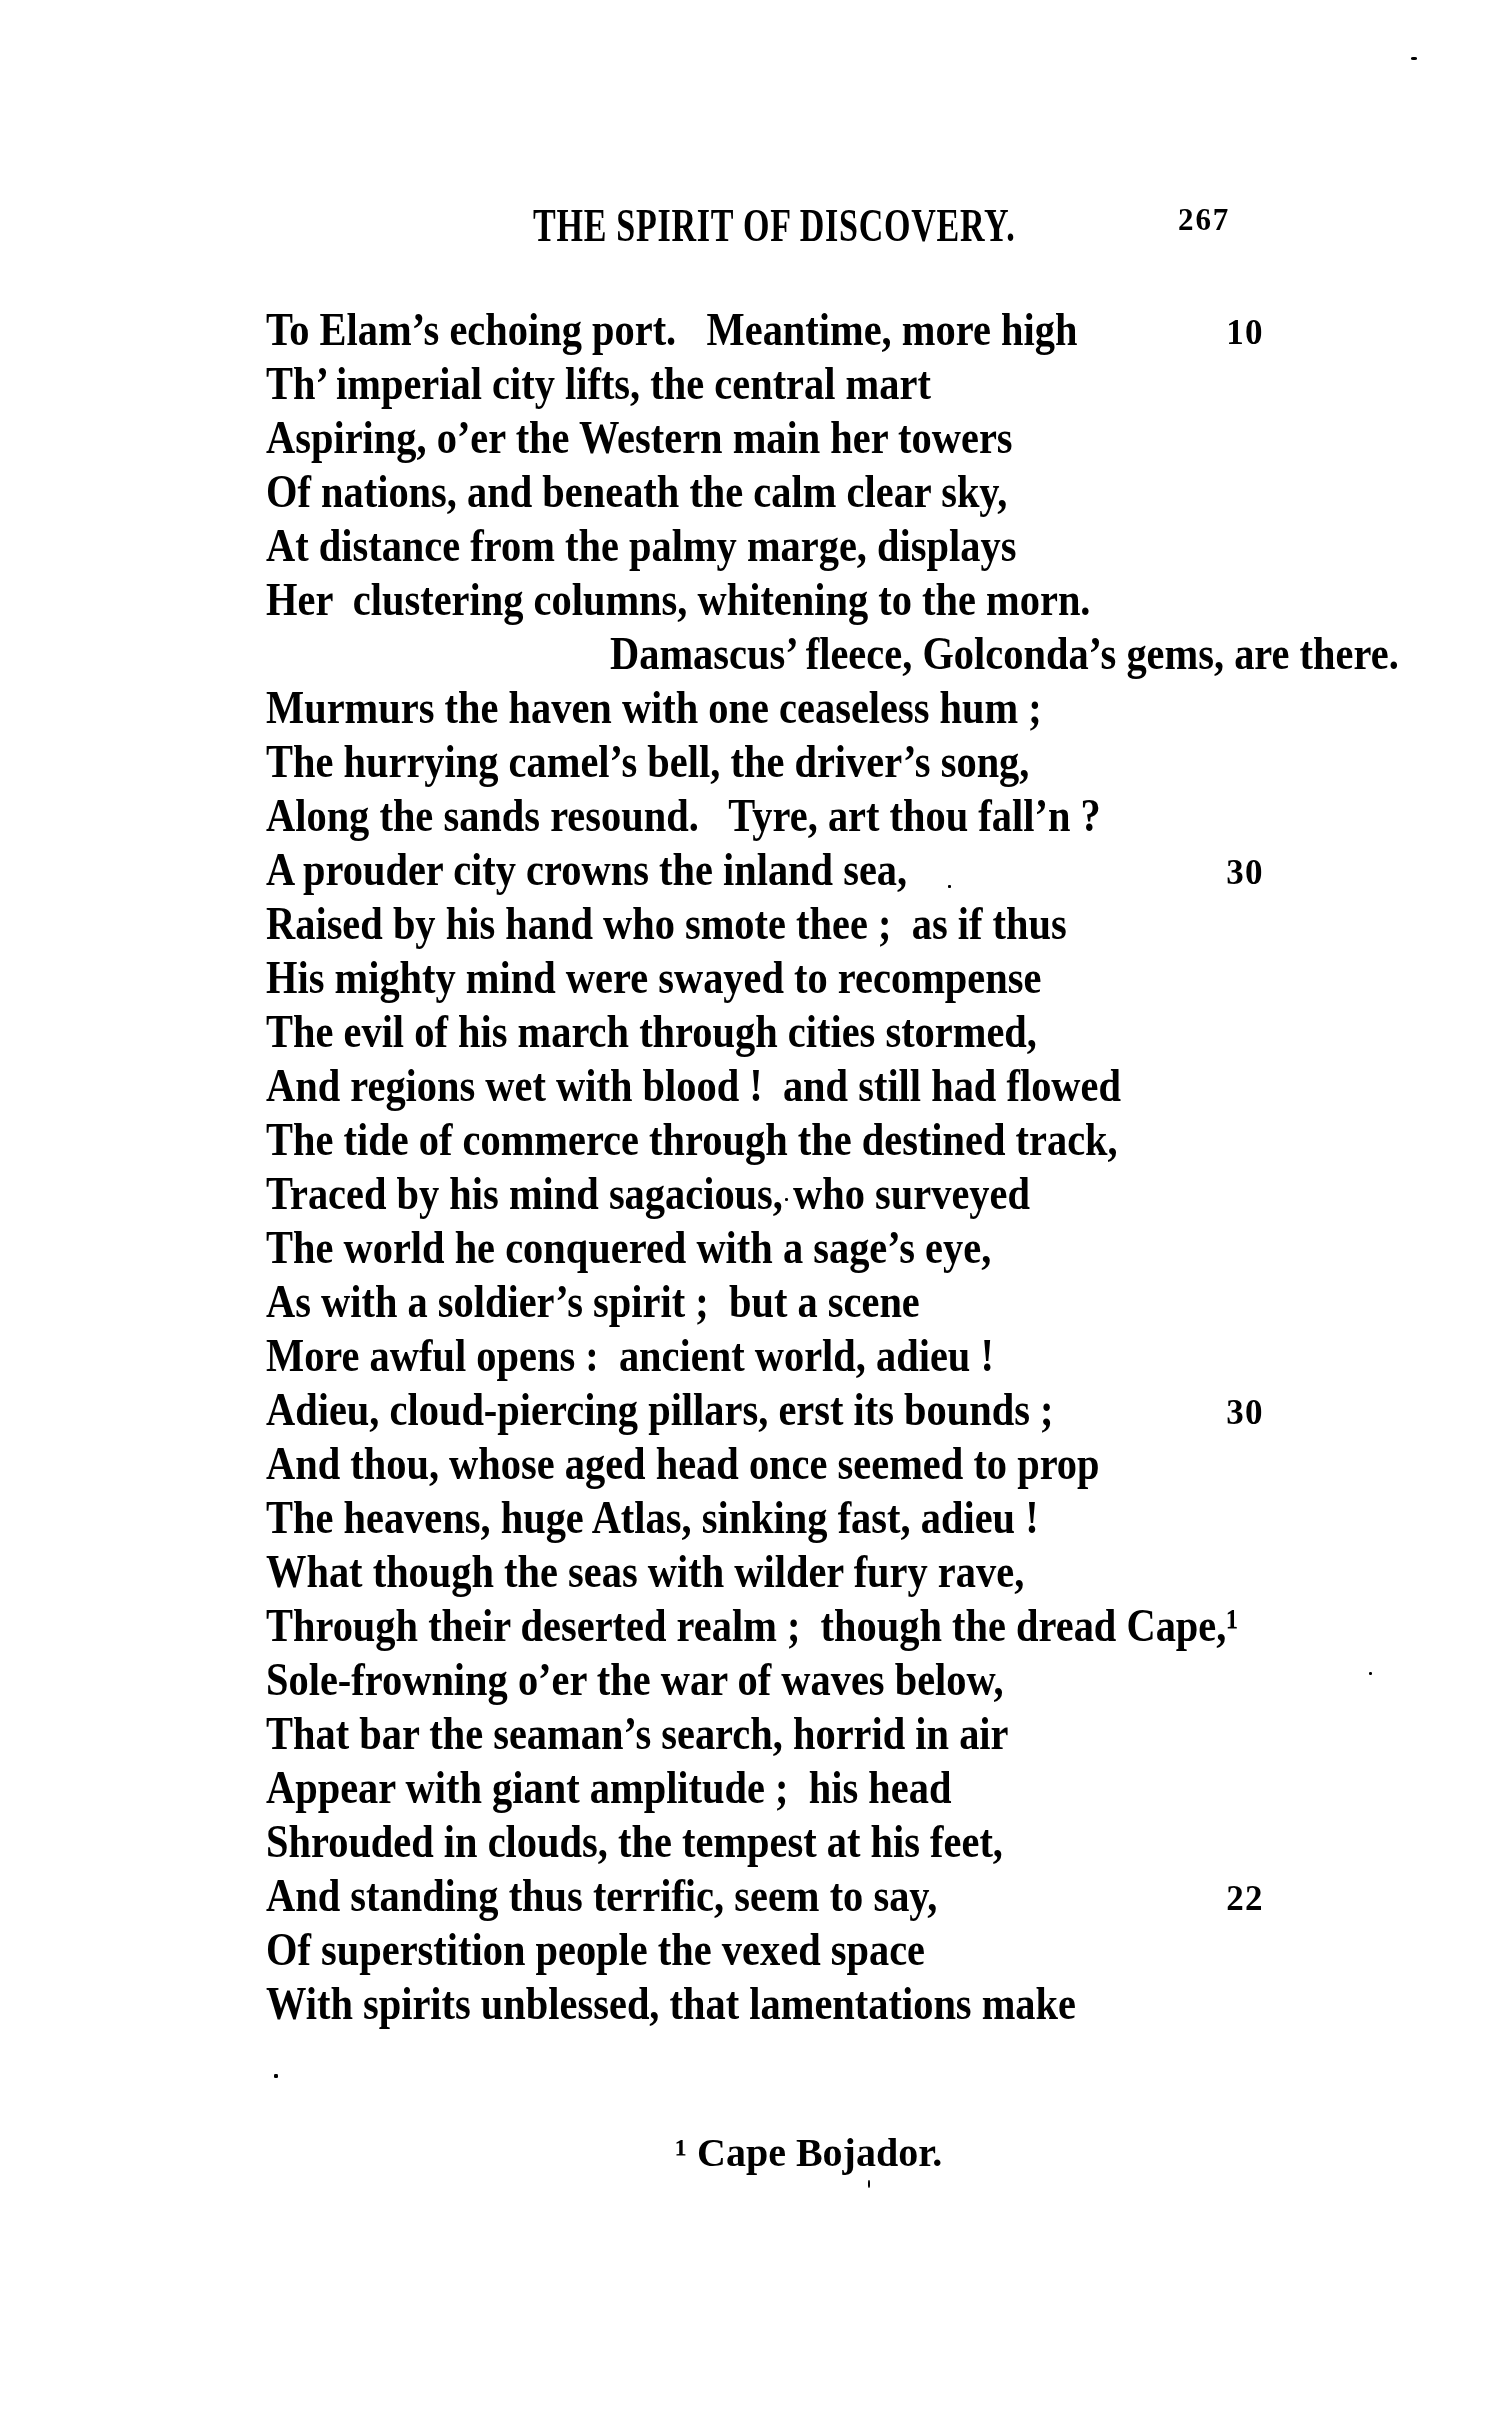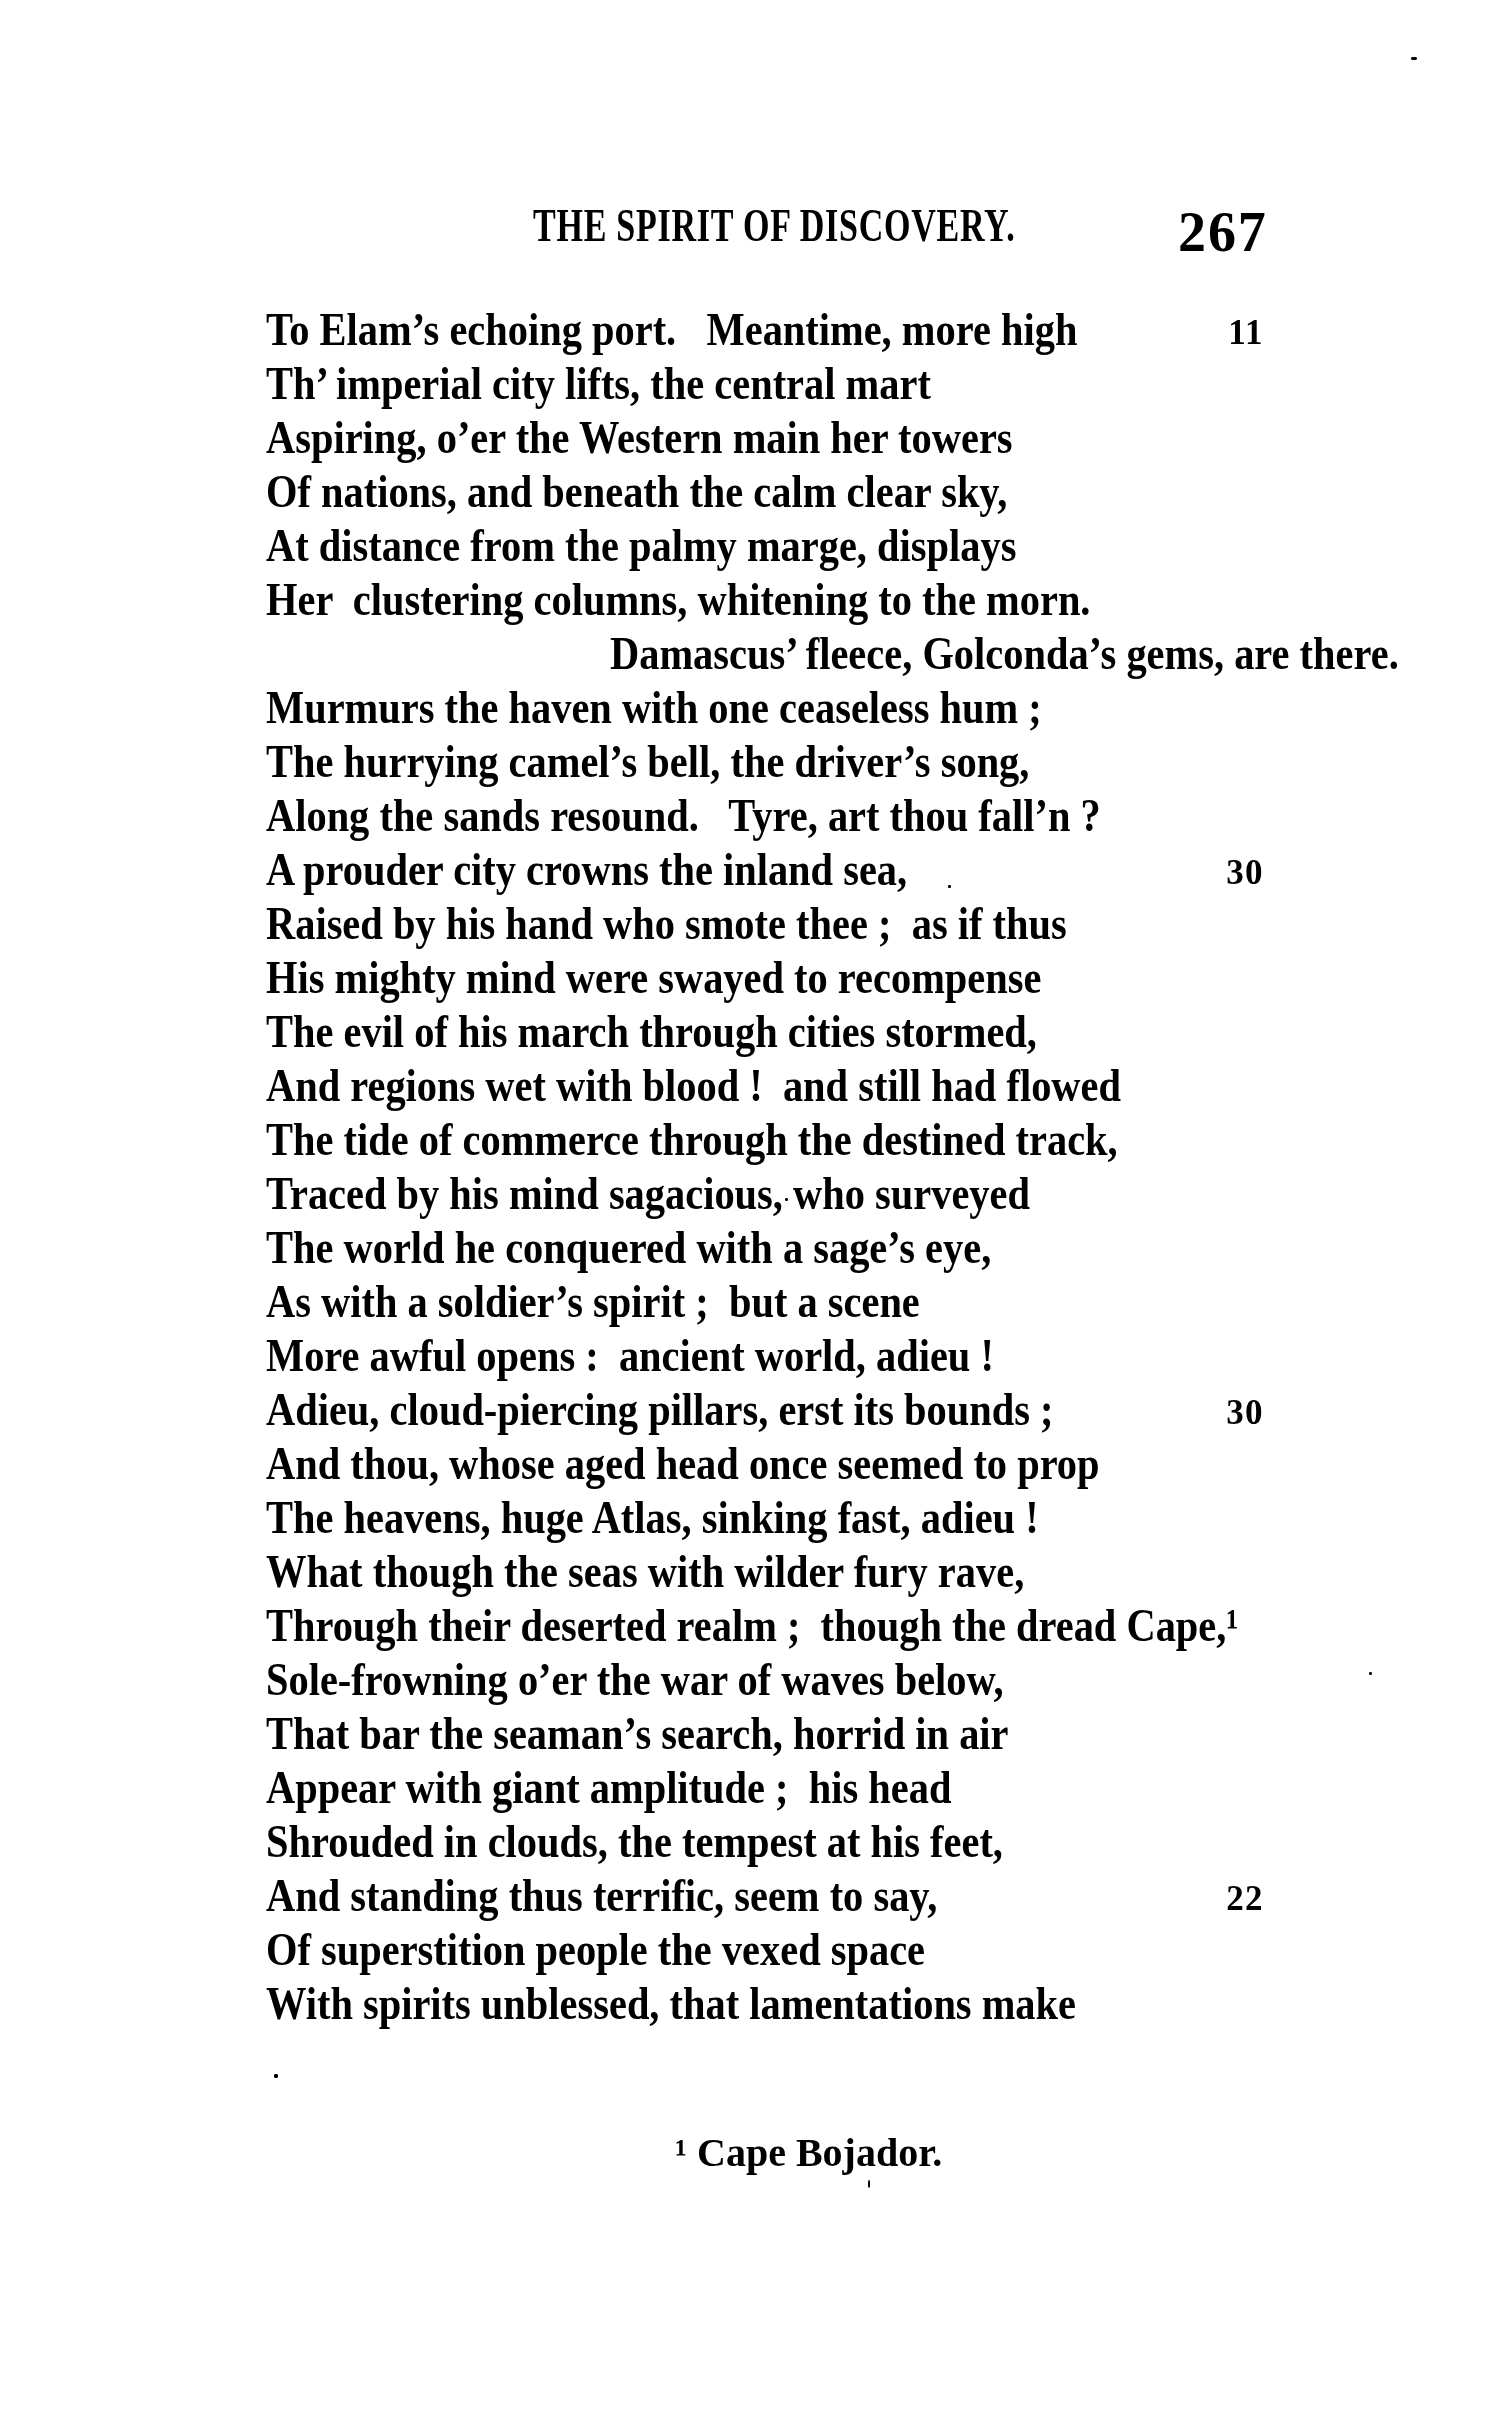--- a/index.html
+++ b/index.html
@@ -26,21 +26,21 @@
     line-height: 1;
     letter-spacing: 1px;
     white-space: pre;
     transform: scaleX(0.74);
     transform-origin: 0 0;
   }
   .pagenum {
     position: absolute;
     left: 1178px;
     top: 204px;
-    font-size: 56px;
+    font-size: 31px;
     line-height: 1;
     letter-spacing: 1.9px;
     font-family: Liberation Serif, serif;
   }
   
   .poem {
     position: absolute;
     left: 0;
     top: 302px;
     width: 1483px;
@@ -91,21 +91,21 @@
 <body>
 
 <div class="page">
 
   <header>
     <span class="running-title">THE SPIRIT OF DISCOVERY.</span>
     <span class="pagenum">267</span>
   </header>
 
   <main class="poem" id="poem">
-      <div class="line"><span class="txt">To Elam’s echoing port.   Meantime, more high</span><span class="num">11</span></div>
+      <div class="line"><span class="txt">To Elam’s echoing port.   Meantime, more high</span><span class="num">10</span></div>
       <div class="line"><span class="txt">Th’ imperial city lifts, the central mart</span></div>
       <div class="line"><span class="txt">Aspiring, o’er the Western main her towers</span></div>
       <div class="line"><span class="txt">Of nations, and beneath the calm clear sky,</span></div>
       <div class="line"><span class="txt">At distance from the palmy marge, displays</span></div>
       <div class="line"><span class="txt">Her  clustering columns, whitening to the morn.</span></div>
       <div class="line indent"><span class="txt">Damascus’ fleece, Golconda’s gems, are there.</span></div>
       <div class="line"><span class="txt">Murmurs the haven with one ceaseless hum ;</span></div>
       <div class="line"><span class="txt">The hurrying camel’s bell, the driver’s song,</span></div>
       <div class="line"><span class="txt">Along the sands resound.   Tyre, art thou fall’n ?</span></div>
       <div class="line"><span class="txt">A prouder city crowns the inland sea,</span><span class="num">30</span></div>

